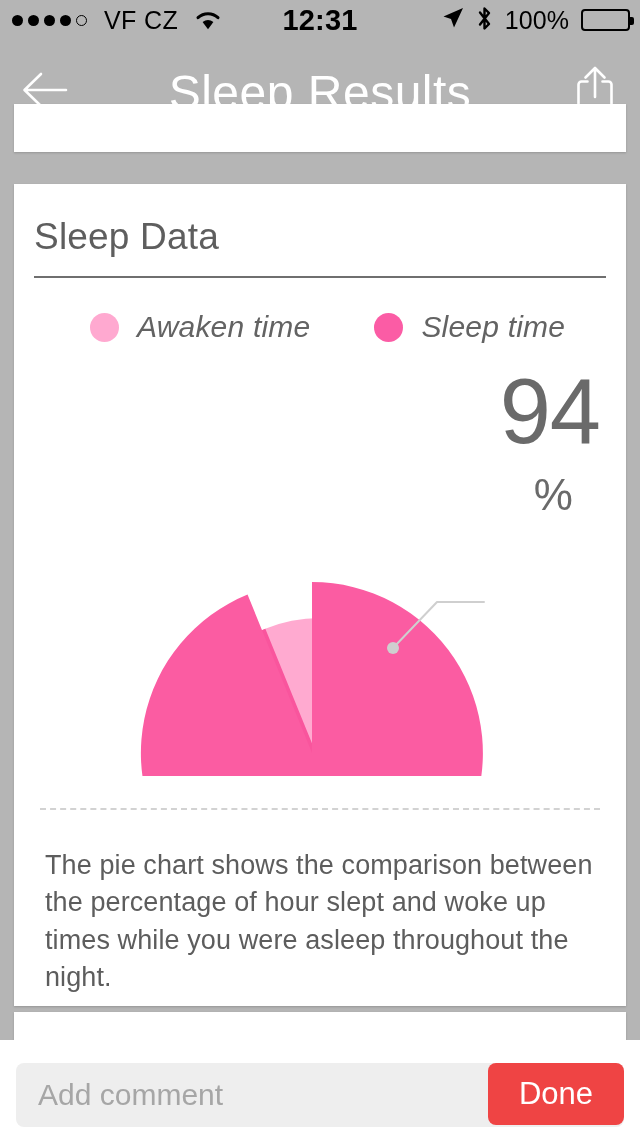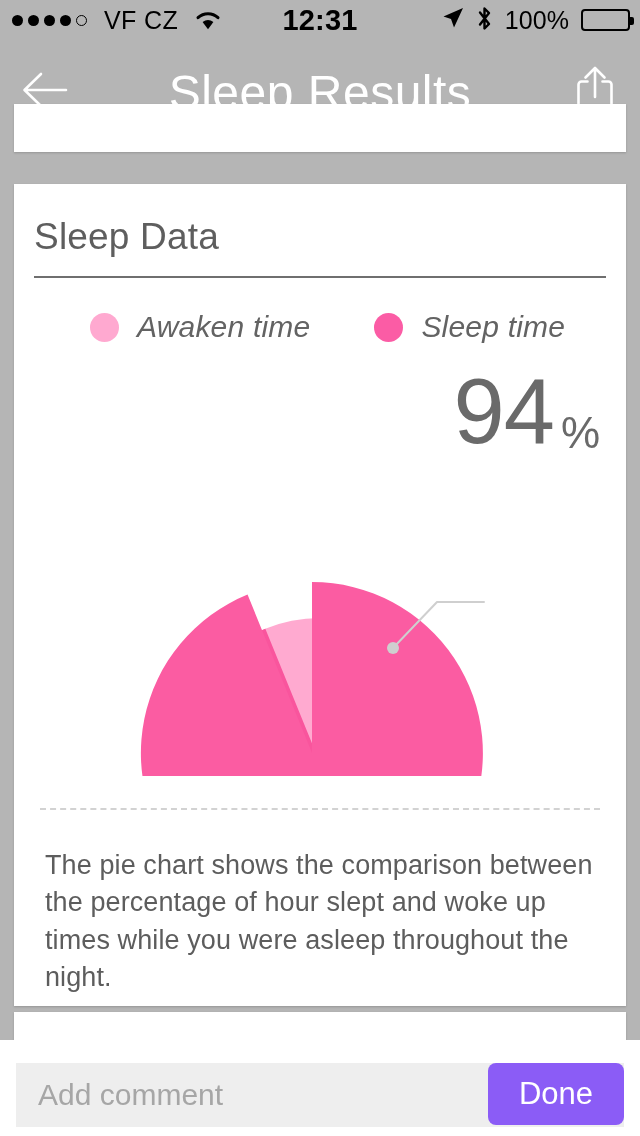--- a/index.html
+++ b/index.html
@@ -114,22 +114,23 @@
   }
 
   
   #chart-area {
     position: absolute; left: 0; top: 172px;
     width: 612px; height: 420px;
   }
   #pie-svg { position: absolute; left: 0; top: 0; }
   #pct-label {
     position: absolute; right: 26px; top: 12px;
-    display: flex; align-items: flex-end;
+    display: flex; align-items: center;
     color: #6a6a6a;
+    flex-direction: column;
   }
   #pct-value { font-size: 92px; font-weight: 100; line-height: 0.95; letter-spacing: -1px; }
   #pct-sign  { font-size: 44px; font-weight: 100; line-height: 1; margin-left: 7px; margin-top: 18px; }
 
   
   #dashed-divider {
     position: absolute; left: 26px; top: 624px;
     width: 560px; height: 0;
     border-top: 2px dashed #d2d2d2;
   }
@@ -142,31 +143,31 @@
   
   #bottom-bar {
     position: absolute; left: 0; bottom: 0;
     width: 640px; height: 96px;
     background: #ffffff;
     display: flex; align-items: center;
   }
   #comment-input {
     position: absolute; left: 16px; top: 23px;
     width: 608px; height: 64px;
-    background: #eeeeee; border: none; border-radius: 0;
+    background: #eeeeee; border: none; border-radius: 8px;
     padding: 0 150px 0 22px;
     font-family: "Liberation Sans", sans-serif;
     font-size: 30px; font-weight: 300; color: #4a4a4a;
     outline: none;
   }
   #comment-input::placeholder { color: #a6a6a6; font-weight: 300; }
   #done-button {
     position: absolute; right: 16px; top: 23px;
     width: 136px; height: 62px;
-    background: #8b5cf6; border: none; border-radius: 8px;
+    background: #ef4444; border: none; border-radius: 8px;
     color: #ffffff; font-family: "Liberation Sans", sans-serif;
     font-size: 31px; font-weight: 400; cursor: pointer;
     display: flex; align-items: center; justify-content: center;
   }
 </style>
 </head>
 <body>
 
 <div id="screen">
 

